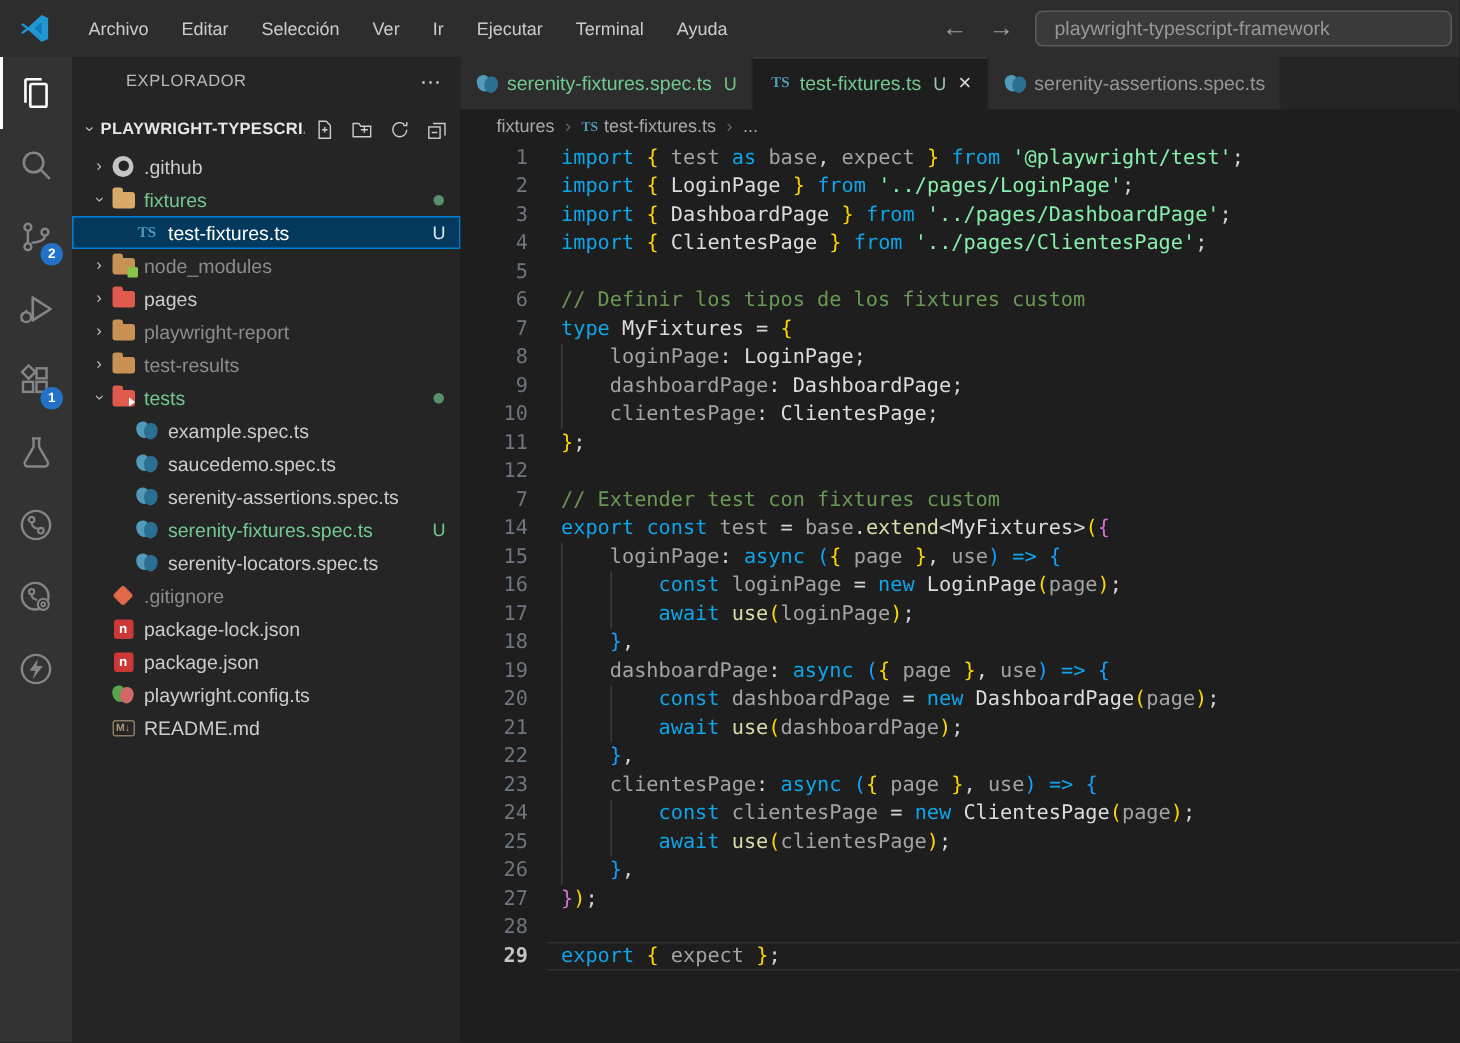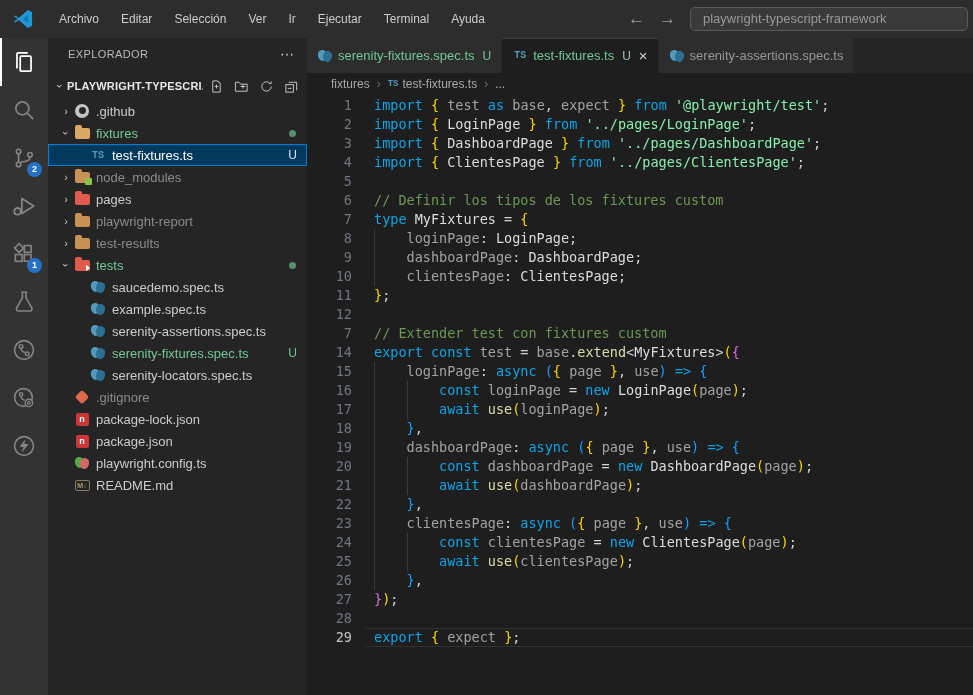--- a/index.html
+++ b/index.html
@@ -24,21 +24,21 @@
               justify-content:center; color:#858585; cursor:pointer; }
   .act-item.active { color:#ffffff; }
   .act-item.active::before { content:""; position:absolute; left:0; top:0; bottom:0; width:2px; background:#ffffff; }
   .act-item svg { width:26px; height:26px; }
   .act-badge { position:absolute; right:6px; bottom:5px; min-width:15px; height:15px; border-radius:8px;
                background:#2472c8; color:#ffffff; font-size:9px; line-height:15px; text-align:center;
                padding:0 3px; font-weight:bold; }
 
   
   .sidebar { position:absolute; left:48px; top:38px; width:259px; height:657px; background:#252526; }
-  .sb-header { height:32px; display:flex; align-items:center; padding:0 12px 0 20px; }
+  .sb-header { height:32px; display:flex; align-items:center; padding:0 12px 0 20px;margin-left:16px; }
   .sb-title { color:#bbbbbb; font-size:11px; letter-spacing:0.4px; }
   .sb-more { margin-left:auto; color:#cccccc; font-size:14px; letter-spacing:1px; cursor:pointer; }
   .sb-section { height:24px; display:flex; align-items:center; padding:0 8px 0 4px; margin-top:4px; }
   .sb-chevron { color:#cccccc; font-size:11px; width:16px; text-align:center; transform:rotate(90deg); }
   .sb-section-label { color:#e7e7e7; font-size:11px; font-weight:bold; letter-spacing:0.2px;
                       white-space:nowrap; overflow:hidden; flex:1 1 auto; }
   .sb-actions { display:flex; gap:10px; margin-left:6px; }
   .sb-actions svg { width:15px; height:15px; color:#cccccc; cursor:pointer; }
   .tree { margin-top:2px; }
   .tree-row { position:relative; height:22px; display:flex; align-items:center; cursor:pointer;
@@ -58,21 +58,21 @@
   
   .fi-folder { width:15px; height:11px; border-radius:2px; position:relative; }
   .fi-folder::before { content:""; position:absolute; left:0; top:-3px; width:7px; height:4px;
                        border-radius:2px 2px 0 0; background:inherit; }
   .fi-tan { background:#c89254; } .fi-red { background:#e05a4e; }
   .fi-tan-open { background:#d9a968; } 
   .fi-npmdot::after { content:""; position:absolute; right:-2px; bottom:-2px; width:7px; height:7px;
                       background:#8bc34a; border-radius:1px; }
   .fi-testdot::after { content:""; position:absolute; right:0px; bottom:0px; width:0; height:0;
                        border-left:4px solid #ffffff; border-top:3px solid transparent; border-bottom:3px solid transparent; }
-  .fi-ts { color:#519aba; font-weight:bold; font-size:10px; font-family:Liberation Mono, monospace;text-align:center; }
+  .fi-ts { color:#519aba; font-weight:bold; font-size:10px; font-family:Liberation Serif, serif;text-align:center; }
   .fi-gh { width:14px; height:14px; border-radius:50%; background:#c5c5c5; position:relative; }
   .fi-gh::after { content:""; position:absolute; left:3.5px; top:3px; width:7px; height:7px;
                   border-radius:50%; background:#252526; }
   .fi-npm { width:13px; height:13px; background:#cb3837; border-radius:2px; color:#fff;
             font-size:9px; font-weight:bold; display:flex; align-items:center; justify-content:center; }
   .fi-md { width:15px; height:11px; border:1px solid #8c7a5e; border-radius:2px; color:#a89a77;
            font-size:7px; font-weight:bold; display:flex; align-items:center; justify-content:center; }
   .fi-giti { width:10px; height:10px; background:#e0694a; transform:rotate(45deg); border-radius:2px; }
   .fi-pw { position:relative; width:14px; height:14px; }
   .fi-pw i { position:absolute; width:9px; height:11px; border-radius:45% 45% 50% 50%; display:block; }
@@ -94,21 +94,21 @@
   .breadcrumbs { height:22px; display:flex; align-items:center; padding-left:24px; font-size:12px;
                  color:#a9a9a9; background:#1e1e1e; }
   .bc-sep { color:#6a6a6a; margin:0 7px; font-size:12px; }
   .bc-item { display:flex; align-items:center; cursor:pointer; }
   .bc-item .fi-ts { margin-right:4px; font-size:9px; }
 
   .code { position:relative; margin-top:1px; font-family:"DejaVu Sans Mono", monospace;
           font-size:13.5px; line-height:19px; }
   .line { position:relative; height:19px; white-space:pre; padding-left:67px; color:#d4d4d4; }
   .ln { position:absolute; left:0; top:0; width:45px; text-align:right; color:#6e7681; }
-  .line.current .ln { color:#c6c6c6; }
+  .line.current .ln { color:#c6c6c6;font-weight:bold; }
   .line.current::after { content:""; position:absolute; left:58px; right:0; top:0; bottom:0;
                          border-top:1px solid #323232; border-bottom:1px solid #323232; pointer-events:none; }
   .guide { position:absolute; top:0; bottom:0; width:1px; background:#3b3b3b; }
   .tk-k { color:#0ea5e9; } .tk-v { color:#a3a3a3; } .tk-t { color:#dcdcdc; }
   .tk-f { color:#DCDCAA; } .tk-s { color:#86efac; } .tk-c { color:#6A9955; }
   .tk-p { color:#d4d4d4; } .tk-b1 { color:#FFD700; } .tk-b2 { color:#DA70D6; } .tk-b3 { color:#179FFF; }
 </style>
 </head>
 <body>
 
@@ -287,31 +287,31 @@
         <span class="tw-dot"></span>
       </div>
       <div class="tree-row tree-indent2">
         <span class="tw-chev"></span>
         <span class="tw-icon">
           <span class="fi-pw">
             <i class="m1"></i>
             <i class="m2"></i>
           </span>
         </span>
+        <span class="tw-label">example.spec.ts</span>
+      </div>
+      <div class="tree-row tree-indent2">
+        <span class="tw-chev"></span>
+        <span class="tw-icon">
+          <span class="fi-pw">
+            <i class="m1"></i>
+            <i class="m2"></i>
+          </span>
+        </span>
         <span class="tw-label">saucedemo.spec.ts</span>
-      </div>
-      <div class="tree-row tree-indent2">
-        <span class="tw-chev"></span>
-        <span class="tw-icon">
-          <span class="fi-pw">
-            <i class="m1"></i>
-            <i class="m2"></i>
-          </span>
-        </span>
-        <span class="tw-label">example.spec.ts</span>
       </div>
       <div class="tree-row tree-indent2">
         <span class="tw-chev"></span>
         <span class="tw-icon">
           <span class="fi-pw">
             <i class="m1"></i>
             <i class="m2"></i>
           </span>
         </span>
         <span class="tw-label">serenity-assertions.spec.ts</span>

